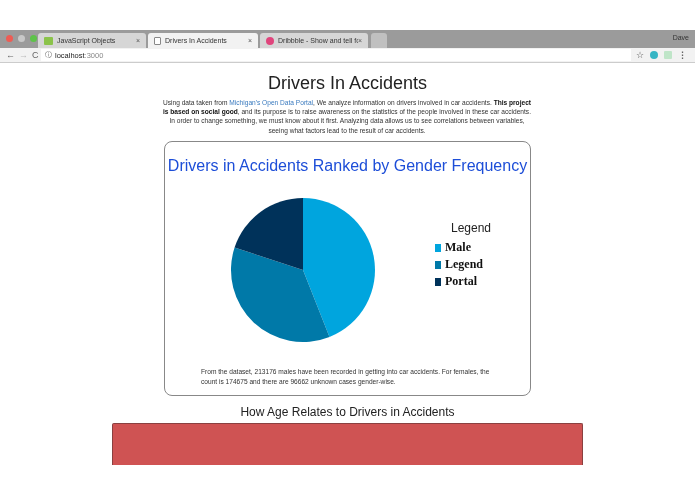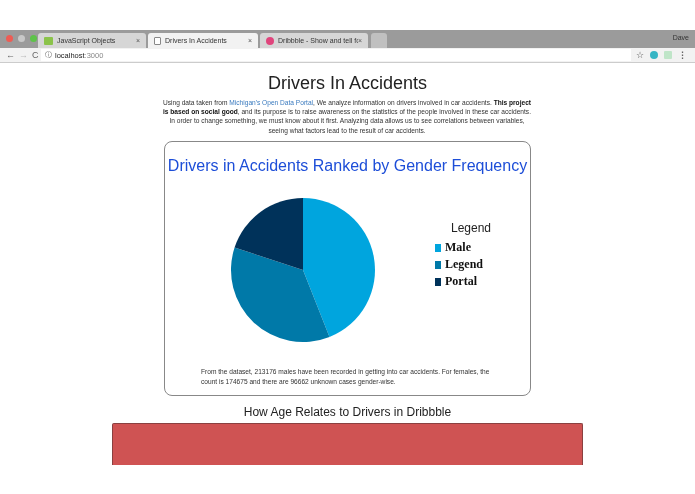--- a/index.html
+++ b/index.html
@@ -110,15 +110,15 @@
         <span>Legend</span>
       </div>
       <div class="legend-item">
         <span class="swatch" style="background:#00325a"></span>
         <span>Portal</span>
       </div>
     </div>
     <p class="card-foot">From the dataset, 213176 males have been recorded in getting into car accidents. For females, the count is 174675 and there are 96662 unknown cases gender-wise.</p>
   </div>
 
-  <div class="section2">How Age Relates to Drivers in Dribbble</div>
+  <div class="section2">How Age Relates to Drivers in Accidents</div>
   <div class="redbox"></div>
 </div>
 
 </body></html>

